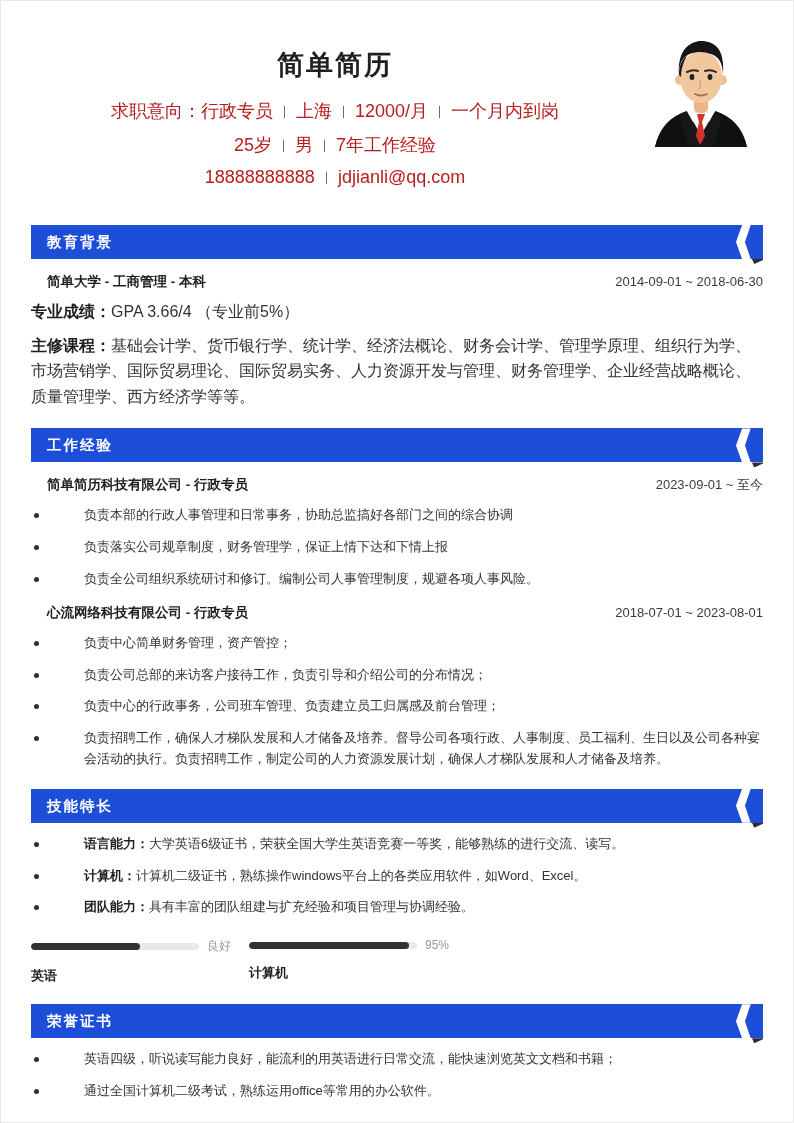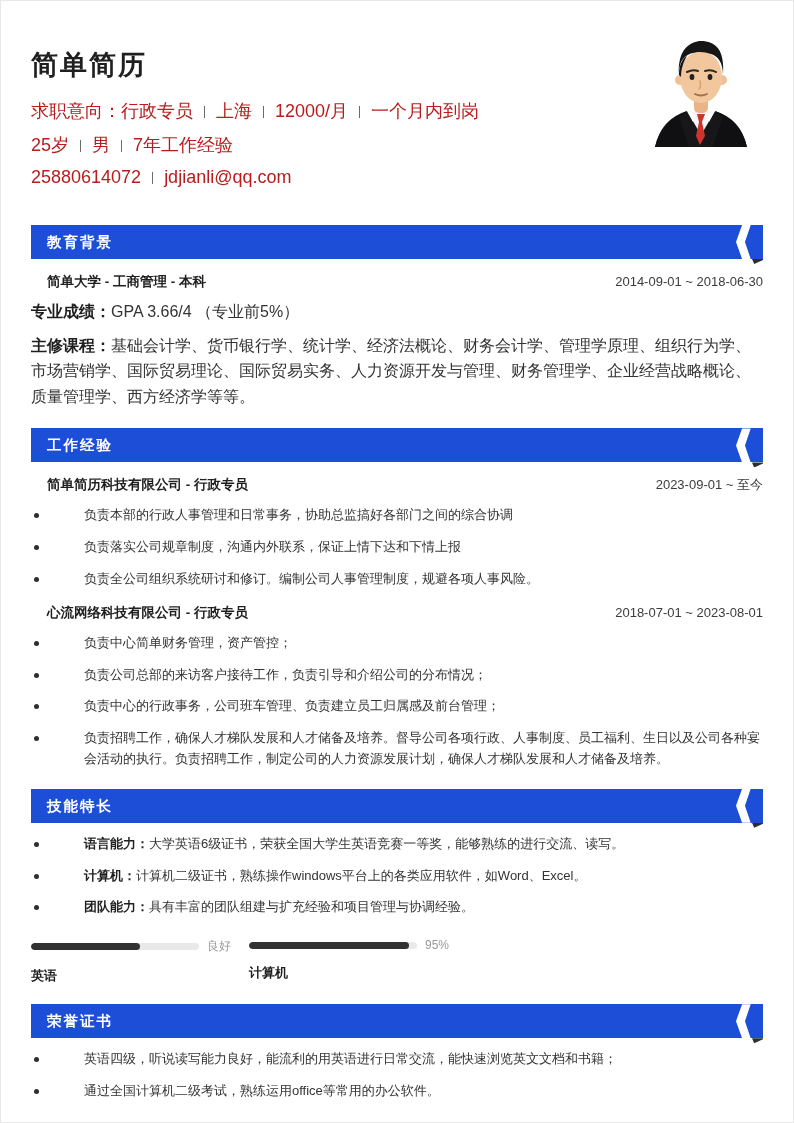--- a/index.html
+++ b/index.html
@@ -6,21 +6,21 @@
   html, body { background: #ffffff; }
   body { font-family: "Liberation Sans", "DejaVu Sans", sans-serif; color: #333; }
   .page {
     width: 794px; height: 1123px; margin: 0 auto;
     border: 1px solid #e8e8e8; background: #fff;
     padding: 30px 30px 0 30px; overflow: hidden; position: relative;
   }
 
   
   .header { display: flex; align-items: flex-start; }
-  .header-left { flex: 1; padding-top: 16px; }
+  .header-left { flex: 1; text-align: center; padding-top: 16px; }
   .resume-title { font-size: 27px; font-weight: bold; color: #1f1f1f; letter-spacing: 2px; margin-bottom: 16px; }
   .info-line { font-size: 18px; color: #b91c1c; margin: 10px 0; }
   .sep { display: inline-block; width: 1px; height: 12px; background: #6b6b6b; margin: 0 11px; vertical-align: -1px; }
   .photo { width: 124px; height: 112px; flex: none; margin-top: 4px; }
 
   
   .section { margin-top: 19px; }
   .section.first { margin-top: 27px; }
   .sec-bar {
     position: relative; height: 34px; line-height: 34px;
@@ -73,21 +73,21 @@
   <div class="header">
     <div class="header-left">
       <div class="resume-title">简单简历</div>
       <div class="info-line">
         <span>求职意向：行政专员</span><span class="sep"></span><span>上海</span><span class="sep"></span><span>12000/月</span><span class="sep"></span><span>一个月内到岗</span>
       </div>
       <div class="info-line">
         <span>25岁</span><span class="sep"></span><span>男</span><span class="sep"></span><span>7年工作经验</span>
       </div>
       <div class="info-line">
-        <span>25880614072</span><span class="sep"></span><span>jdjianli@qq.com</span>
+        <span>18888888888</span><span class="sep"></span><span>jdjianli@qq.com</span>
       </div>
     </div>
 
     <svg class="photo" viewBox="0 0 124 112" aria-hidden="true">
       <rect x="0" y="0" width="124" height="112" fill="#ffffff"></rect>
 
       <path d="M16 112 Q22 84 48 76 L76 76 Q102 84 108 112 Z" fill="#17171a"></path>
       <path d="M48 76 L40 82 L50 112 L16 112 Q22 86 48 76 Z" fill="#101013"></path>
       <path d="M76 76 L84 82 L74 112 L108 112 Q102 86 76 76 Z" fill="#101013"></path>
 
@@ -146,21 +146,21 @@
       <span class="entry-title">简单简历科技有限公司 - 行政专员</span>
       <span class="entry-date">2023-09-01 ~ 至今</span>
     </div>
     <ul class="bullets">
       <li>
           <span class="dot"></span>
           <span>负责本部的行政人事管理和日常事务，协助总监搞好各部门之间的综合协调</span>
         </li>
       <li>
           <span class="dot"></span>
-          <span>负责落实公司规章制度，沟通内外联系，保证上情下达和下情上报</span>
+          <span>负责落实公司规章制度，财务管理学，保证上情下达和下情上报</span>
         </li>
       <li>
           <span class="dot"></span>
           <span>负责全公司组织系统研讨和修订。编制公司人事管理制度，规避各项人事风险。</span>
         </li>
     </ul>
 
     <div class="entry-head">
       <span class="entry-title">心流网络科技有限公司 - 行政专员</span>
       <span class="entry-date">2018-07-01 ~ 2023-08-01</span>

